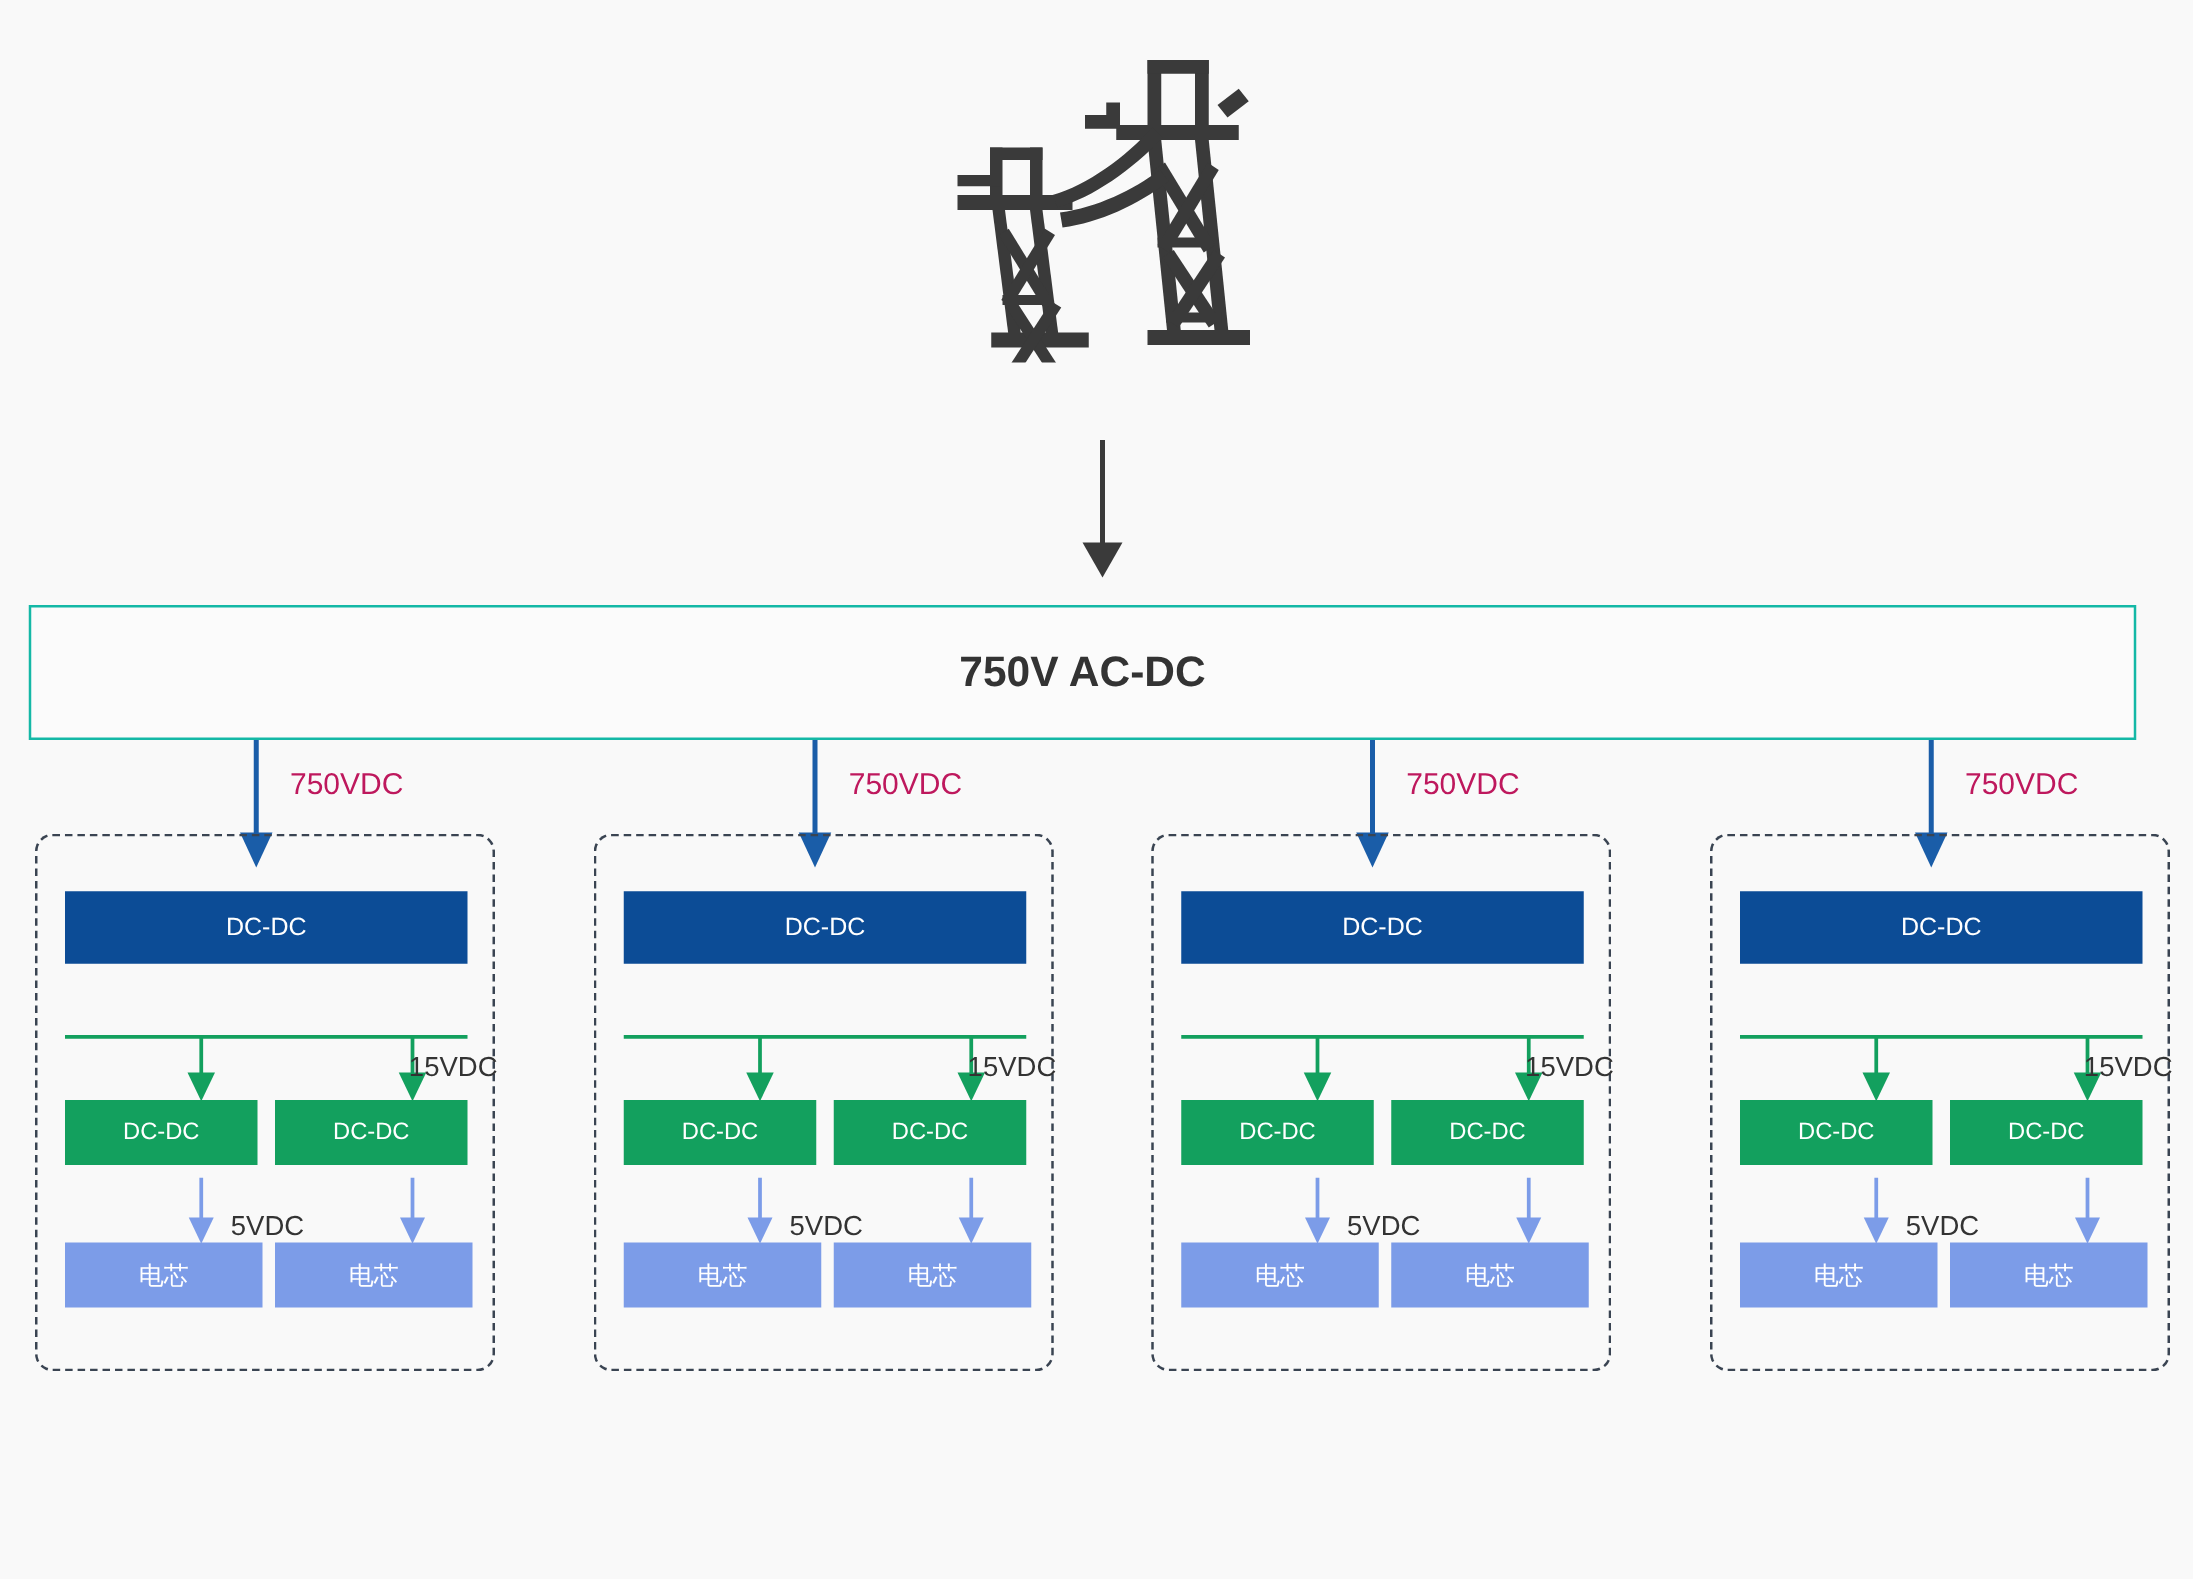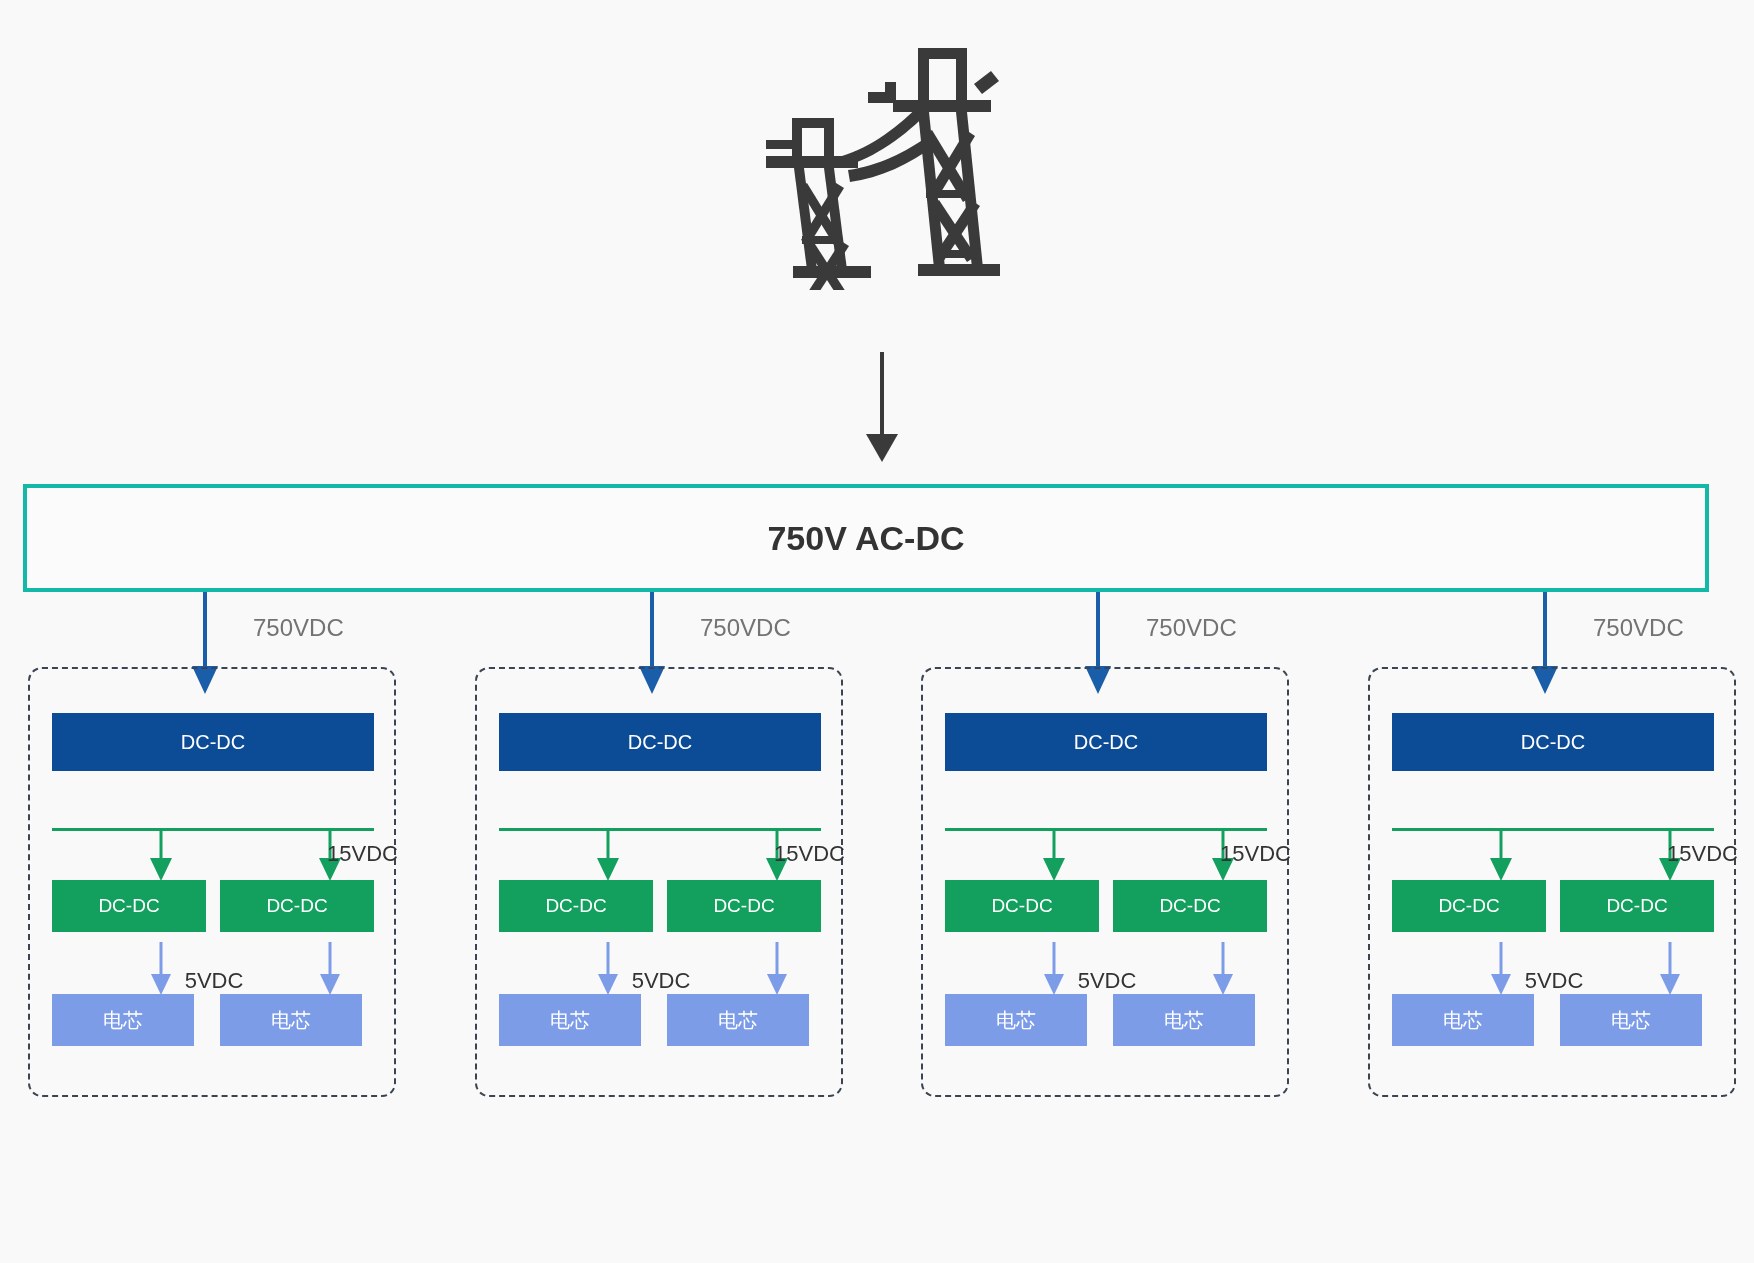--- a/index.html
+++ b/index.html
@@ -51,40 +51,39 @@
   
   .arrow-svg { position: absolute; display: block; }
 
   
   .acdc-box {
     position: absolute;
     left: 23px;
     top: 484px;
     width: 1686px;
     height: 108px;
-    border: 4px solid #14b8a6;
+    border: 2px solid #14b8a6;
     background: #fbfbfb;
     box-sizing: border-box;
     display: flex;
     align-items: center;
     justify-content: center;
   }
   .acdc-box .acdc-label {
     font-size: 34px;
     font-weight: bold;
     color: #333333;
   }
 
   
   .feeder-label {
     position: absolute;
     font-size: 24px;
-    color: #737373;
+    color: #be185d;
     white-space: nowrap;
-    margin-left: 21px;
   }
 
   
   .group {
     position: absolute;
     top: 667px;
     width: 368px;
     height: 430px;
     border: 2.5px dashed #3a4452;
     border-radius: 14px;
@@ -145,21 +144,21 @@
   .dcdc-green.right { left: 190px; }
   .dcdc-green span {
     color: #ffffff;
     font-size: 19px;
   }
 
   
   .cell {
     position: absolute;
     top: 325px;
-    width: 142px;
+    width: 158px;
     height: 52px;
     background: #7c9ce8;
     display: flex;
     align-items: center;
     justify-content: center;
   }
   .cell.left  { left: 22px; }
   .cell.right { left: 190px; }
   .cell span {
     color: #ffffff;

